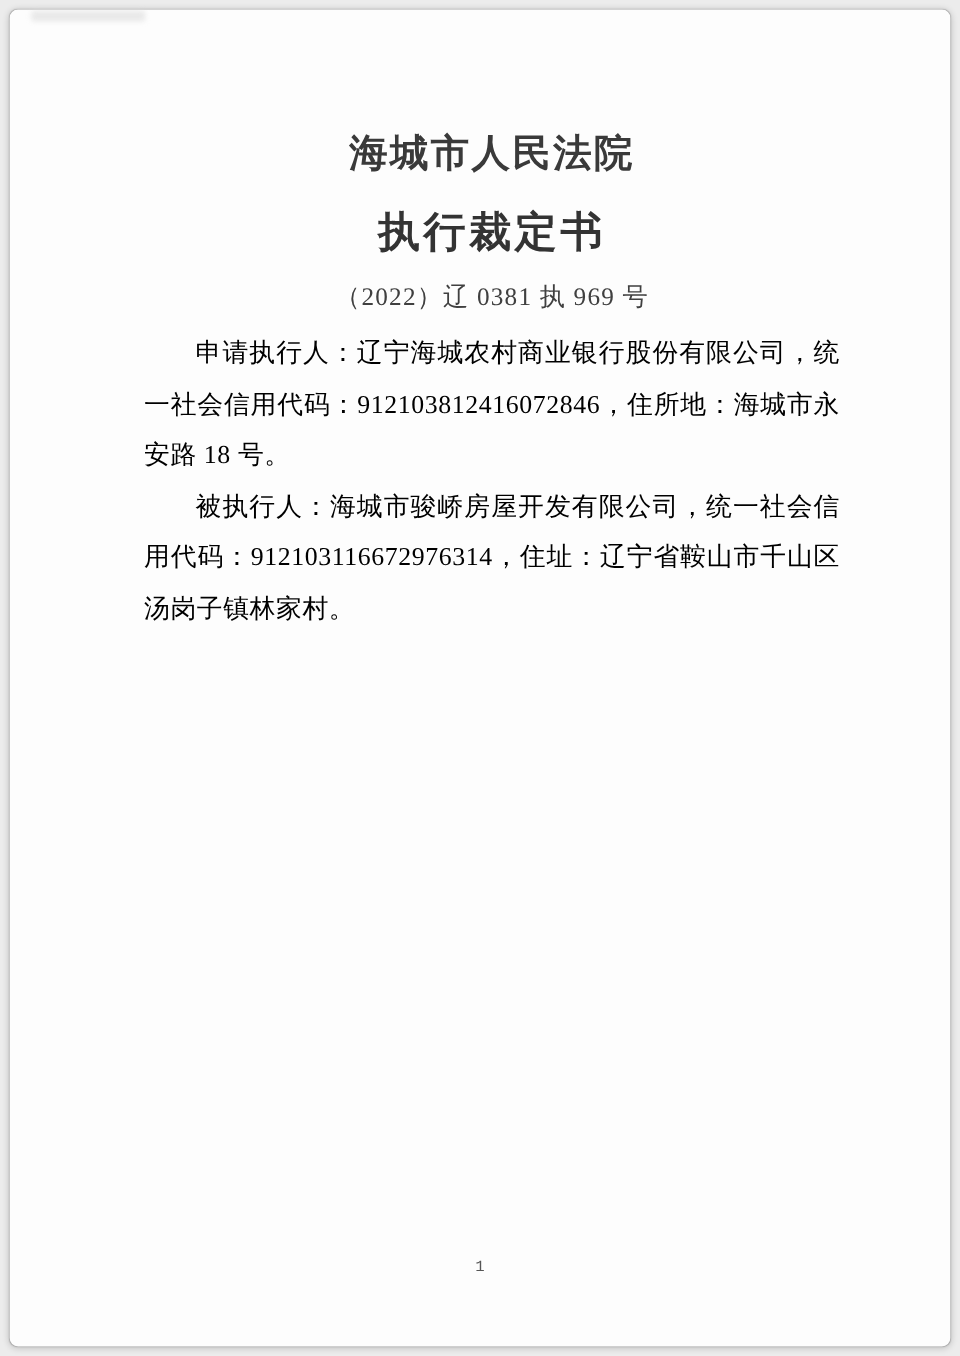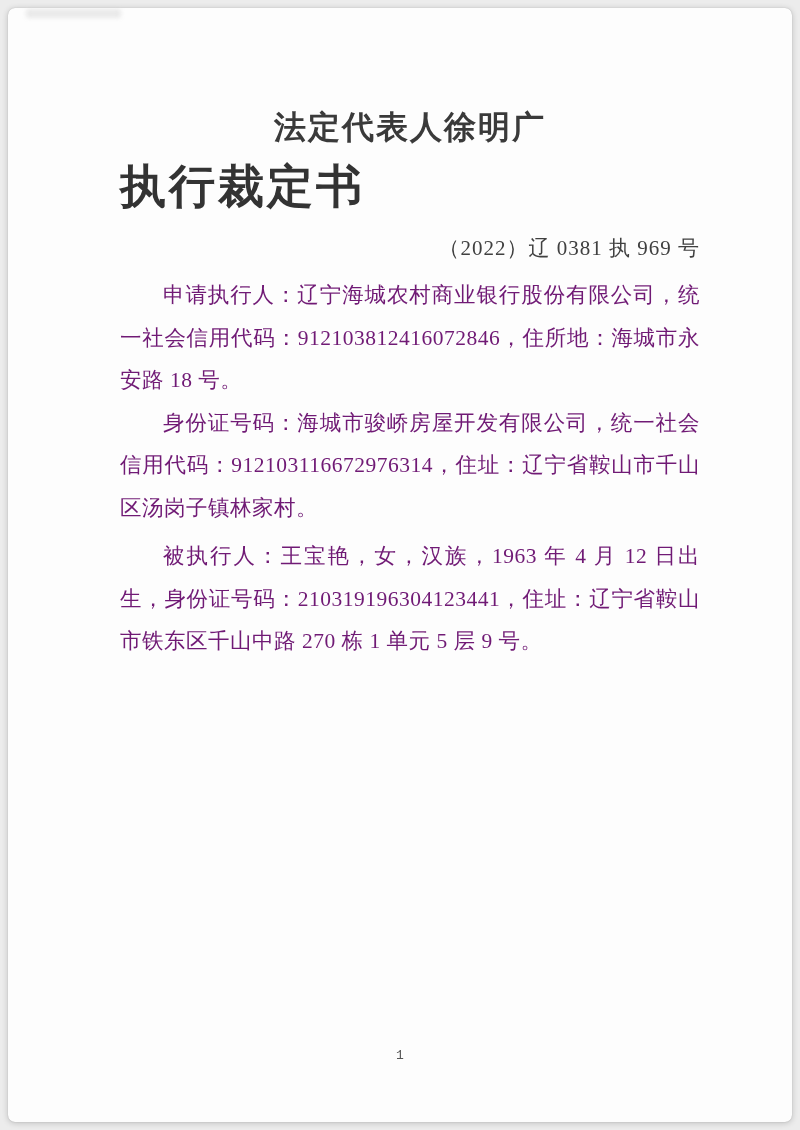--- a/index.html
+++ b/index.html
@@ -33,67 +33,67 @@
   }
   .court-name {
     margin-top: 98px;
     text-align: center;
     font-size: 32px;
     font-weight: 600;
     letter-spacing: 2px;
     color: #3a3a3a;
   }
   .doc-type {
-    margin-top: 6px;
-    font-size: 46px;
+    margin-top: 20px;
+    text-align: center;
+    font-size: 35px;
     font-weight: 700;
     letter-spacing: 3px;
     color: #333;
   }
   .case-number {
     margin-top: 16px;
-    text-align: right;
+    text-align: center;
     font-size: 21px;
     letter-spacing: 1px;
     color: #404040;
   }
   .body-text { margin-top: 12px; }
   .para {
     font-size: 21.5px;
     line-height: 42.5px;
     text-align: justify;
     text-indent: 2em;
     letter-spacing: 0.5px;
-    color: #701a75;
+    color: #000000;
   }
   .para.gap { margin-top: 6px; }
   .page-number {
     position: absolute;
     top: 1040px;
     left: 0; right: 0;
     text-align: center;
     font-size: 13px;
     font-family: "Liberation Mono", "DejaVu Sans Mono", monospace;
     color: #555;
   }
 </style>
 </head>
 <body>
 
 <div class="scan-page">
   <div class="scan-artifact"></div>
 
   <div class="content">
-    <div class="court-name">法定代表人徐明广</div>
+    <div class="court-name">海城市人民法院</div>
 
     <div class="doc-type">执行裁定书</div>
 
     <div class="case-number">（2022）辽 0381 执 969 号</div>
 
     <div class="body-text">
       <p class="para">申请执行人：辽宁海城农村商业银行股份有限公司，统一社会信用代码：912103812416072846，住所地：海城市永安路 18 号。</p>
-      <p class="para">身份证号码：海城市骏峤房屋开发有限公司，统一社会信用代码：912103116672976314，住址：辽宁省鞍山市千山区汤岗子镇林家村。</p>
-      <p class="para gap">被执行人：王宝艳，女，汉族，1963 年 4 月 12 日出生，身份证号码：210319196304123441，住址：辽宁省鞍山市铁东区千山中路 270 栋 1 单元 5 层 9 号。</p>
+      <p class="para">被执行人：海城市骏峤房屋开发有限公司，统一社会信用代码：912103116672976314，住址：辽宁省鞍山市千山区汤岗子镇林家村。</p>
     </div>
   </div>
 
   <div class="page-number">1</div>
 </div>
 
 </body></html>

